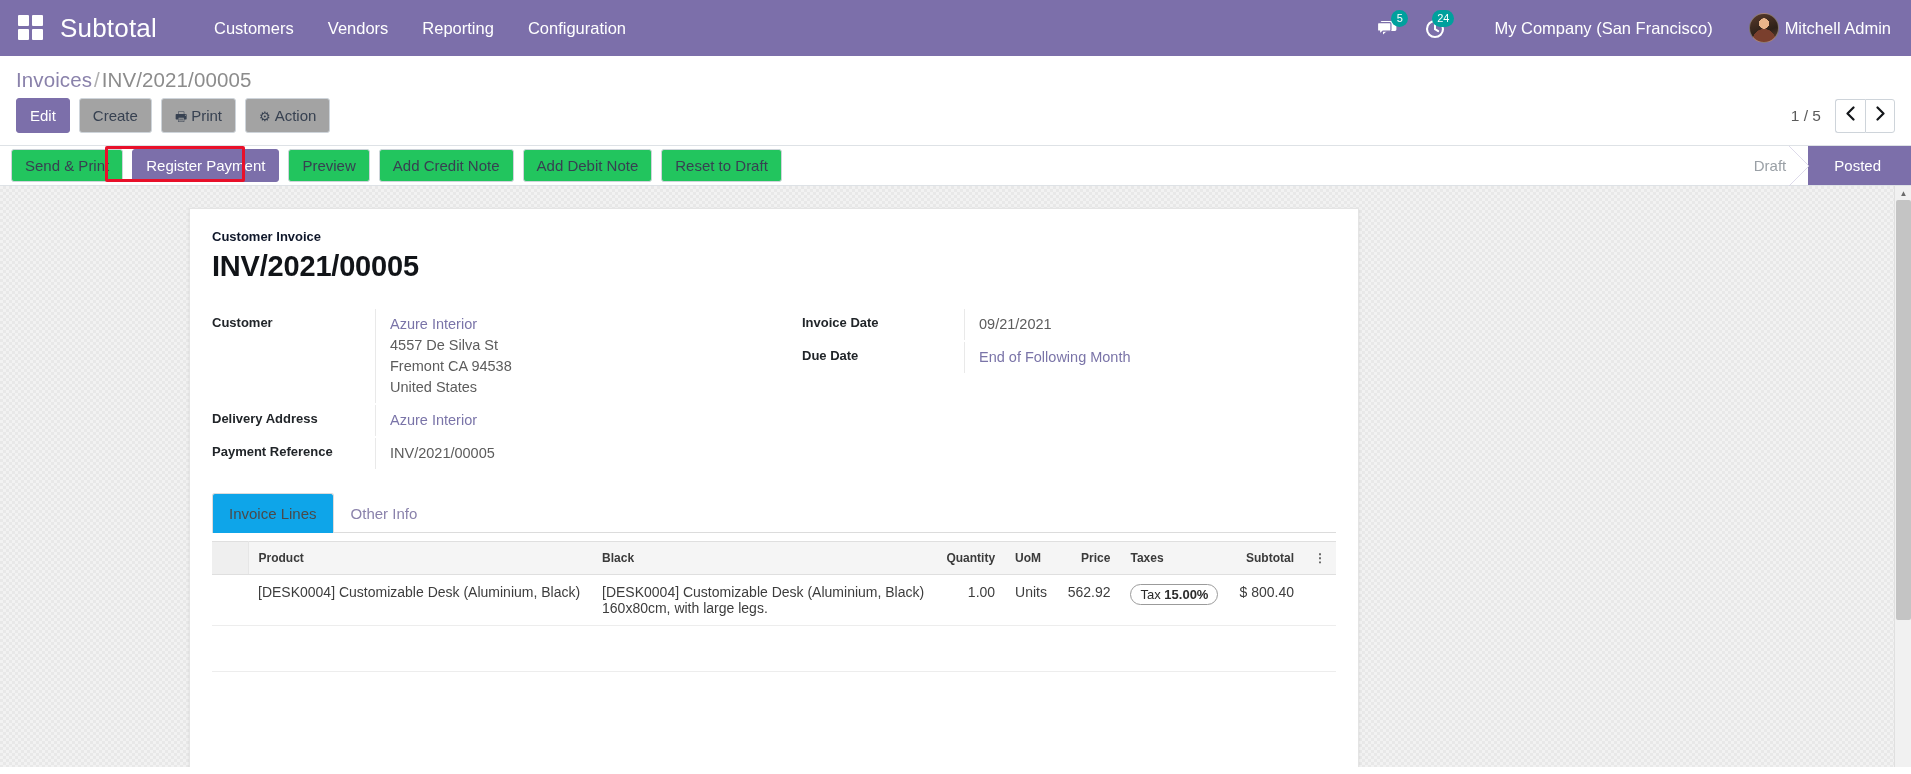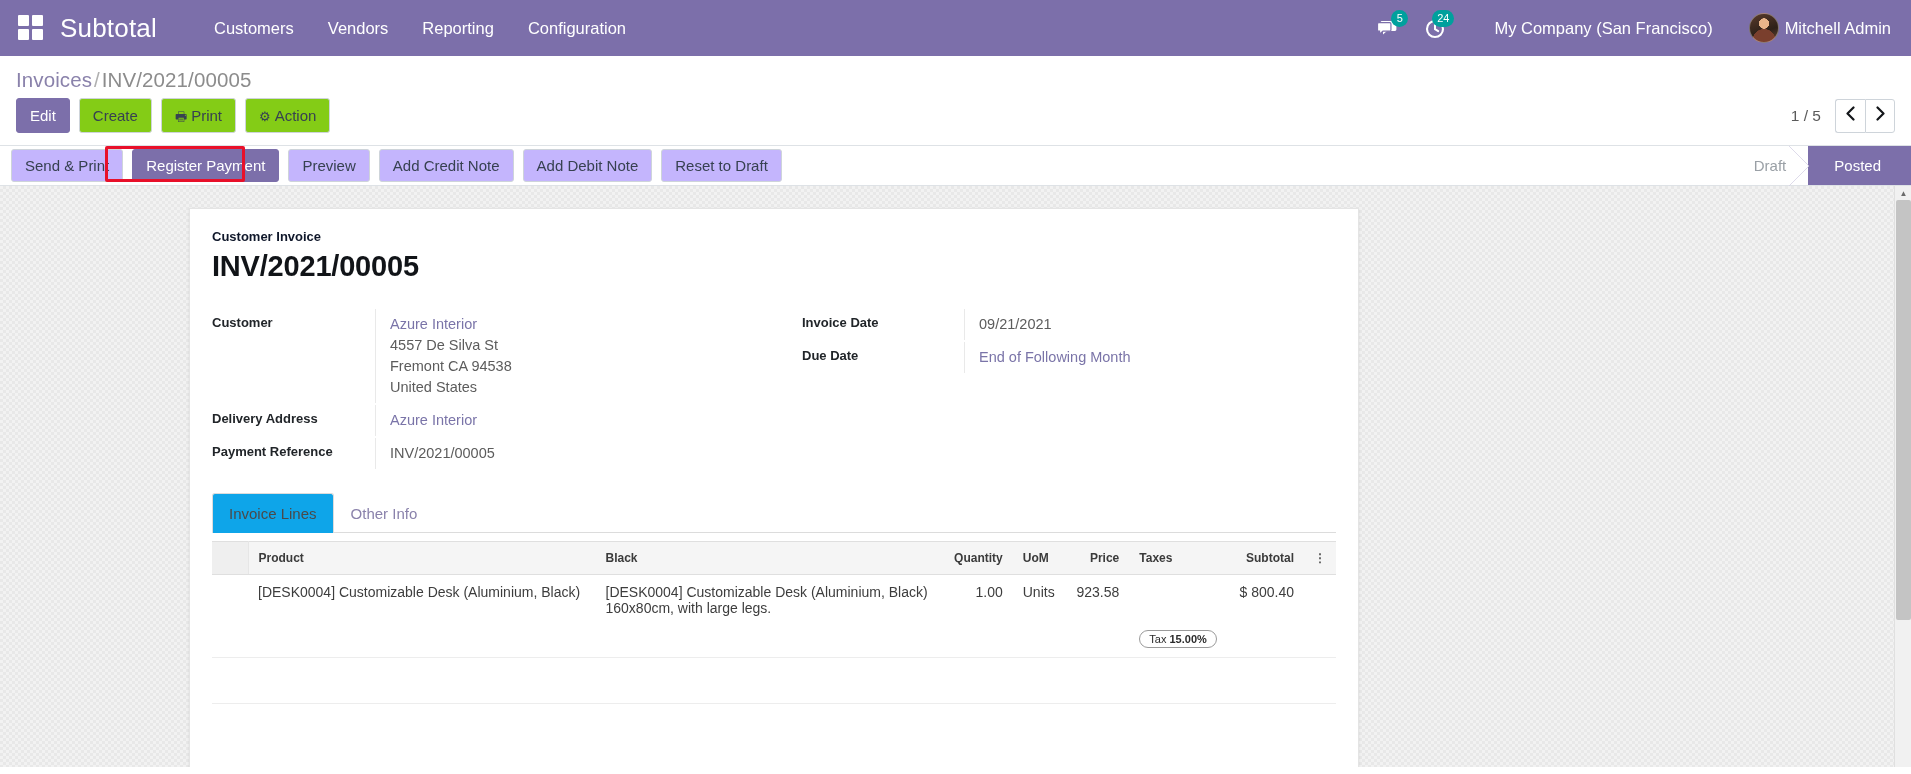--- a/index.html
+++ b/index.html
@@ -121,21 +121,21 @@
     display: flex;
     align-items: center;
     padding-bottom: 12px;
   }
   .btn {
     font-family: "Liberation Sans", sans-serif;
     font-size: 15px;
     line-height: 1;
     padding: 9px 13px;
     border: 1px solid #ced4da;
-    background: #84cc16;
+    background: #a3a3a3;
     color: #374151;
     border-radius: 3px;
     margin-right: 9px;
     cursor: pointer;
     white-space: nowrap;
   }
   .btn-primary {
     background: #7c6faa;
     border-color: #7c6faa;
     color: #ffffff;
@@ -180,21 +180,21 @@
     display: flex;
     align-items: center;
     padding-left: 11px;
   }
   .sb-btn {
     font-family: "Liberation Sans", sans-serif;
     font-size: 15px;
     line-height: 1;
     padding: 8px 13px;
     border: 1px solid #ced4da;
-    background: #c4b5fd;
+    background: #22c55e;
     color: #374151;
     border-radius: 3px;
     margin-right: 9px;
     cursor: pointer;
     white-space: nowrap;
   }
   .sb-btn.hl {
     background: #7c6faa;
     border-color: #7c6faa;
     color: #ffffff;
@@ -358,24 +358,23 @@
     vertical-align: top;
   }
   #lines-table tbody td.num { text-align: right; white-space: nowrap; }
   #lines-table tbody td.handle { background: #fff; }
   .sub-desc { display: block; color: #3d3d3d; }
   .tax-pill {
     display: inline-block;
     border: 1px solid #9b9b9b;
     border-radius: 11px;
     padding: 2px 9px;
-    font-size: 11px;
+    font-size: 13px;
     color: #2b2b2b;
     white-space: nowrap;
-    margin-top: 46px;
   }
   .tax-pill b { font-weight: bold; }
   .empty-row td { height: 46px; border-bottom: 1px solid #ededed; }
 
   
   #scrollbar {
     position: absolute;
     right: 0; top: 0;
     width: 17px;
     height: 100%;
@@ -559,21 +558,21 @@
       <tbody>
         <tr>
           <td class="handle"></td>
           <td>[DESK0004] Customizable Desk (Aluminium, Black)</td>
           <td>
             <span class="sub-desc">[DESK0004] Customizable Desk (Aluminium, Black)</span>
             <span class="sub-desc">160x80cm, with large legs.</span>
           </td>
           <td class="num">1.00</td>
           <td>Units</td>
-          <td class="num">923.58</td>
+          <td class="num">562.92</td>
           <td>
             <span class="tax-pill"><span>Tax</span> <b>15.00%</b></span>
           </td>
           <td class="num">$ 800.40</td>
           <td></td>
         </tr>
         <tr class="empty-row">
           <td class="handle"></td>
           <td colspan="8"></td>
         </tr>

